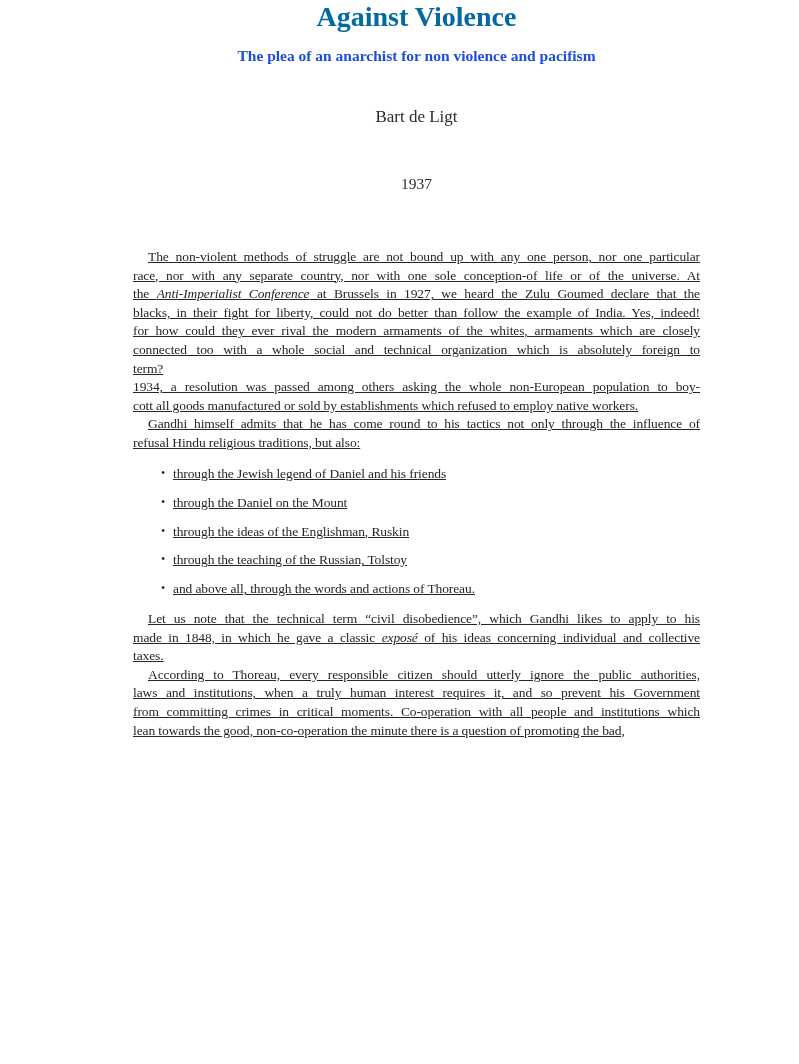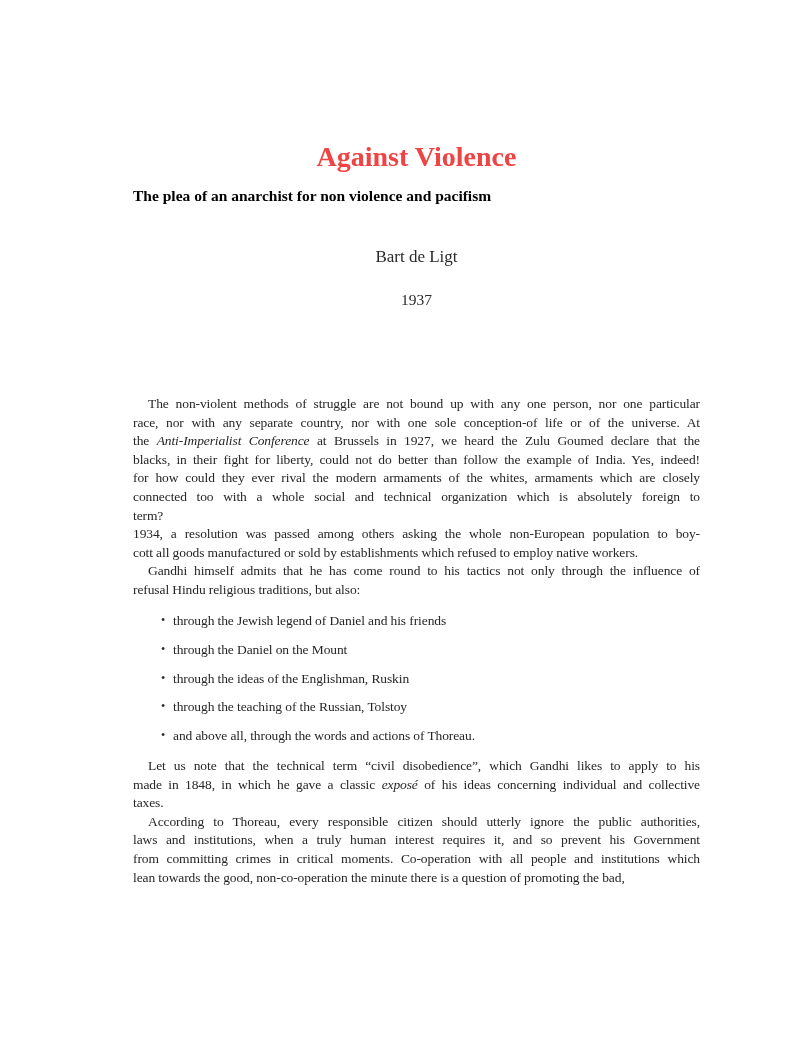--- a/index.html
+++ b/index.html
@@ -16,51 +16,52 @@
     font-family: "Liberation Serif", serif;
     overflow: hidden;
   }
   .column {
     position: absolute;
     left: 133px;
     top: 0;
     width: 567px;
   }
   .title {
-    margin-top: 140px;
     font-size: 28px;
     line-height: 34px;
     font-weight: bold;
     text-align: center;
-    color: #ef4444;
+    color: #0369a1;
   }
   .subtitle {
     margin-top: 12px;
     font-size: 15.5px;
     line-height: 20px;
     font-weight: bold;
-    color: #000000;
+    text-align: center;
+    color: #1d4ed8;
   }
   .author {
     margin-top: 40px;
     font-size: 17px;
     line-height: 22px;
     text-align: center;
     color: #2a2a2a;
   }
   .date {
-    margin-top: 22px;
+    margin-top: 46px;
     font-size: 15.5px;
     line-height: 20px;
     text-align: center;
     color: #2a2a2a;
   }
   .body-text {
-    margin-top: 85px;
+    margin-top: 54px;
     color: #262626;
+    text-decoration: underline;
   }
   .para { margin: 0; }
   .line {
     font-size: 13.5px;
     line-height: 18.6px;
     letter-spacing: -0.1px;
     text-align: justify;
     text-align-last: justify;
     white-space: normal;
   }

